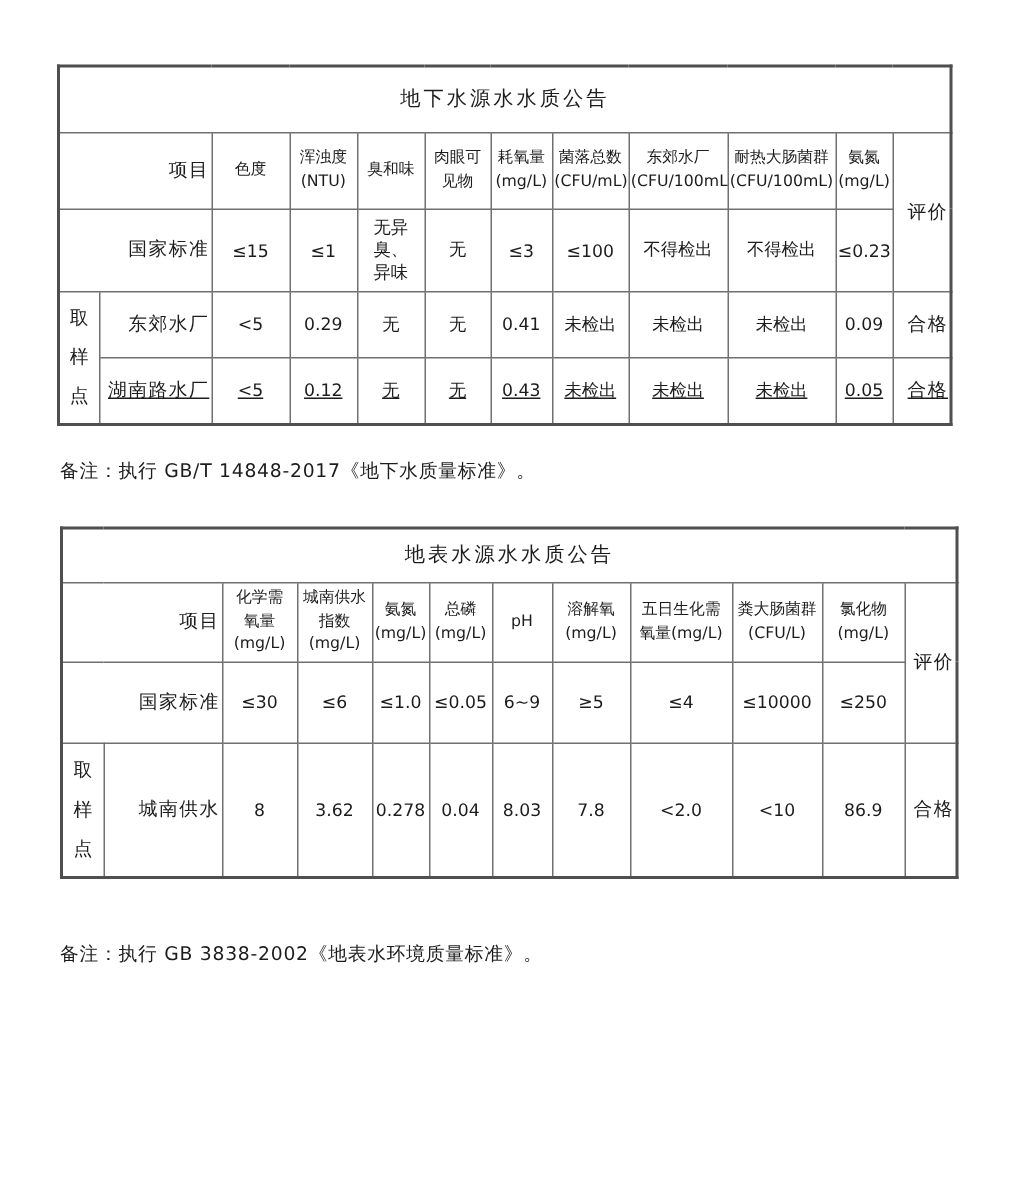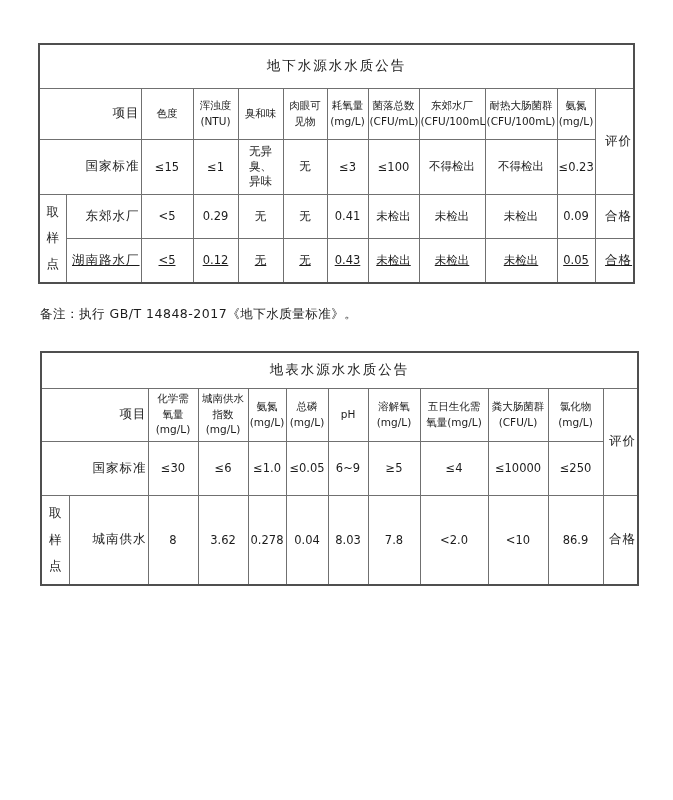--- a/index.html
+++ b/index.html
@@ -209,14 +209,15 @@
       <td class="v">8.03</td>
       <td class="v">7.8</td>
       <td class="v">&lt;2.0</td>
       <td class="v">&lt;10</td>
       <td class="v">86.9</td>
       <td class="lbl">合格</td>
     </tr>
   </tbody>
     </table>
 
+  <div class="note" id="note2">备注：执行 GB 3838-2002《地表水环境质量标准》。</div>
 
 </div>
 
 </body></html>

